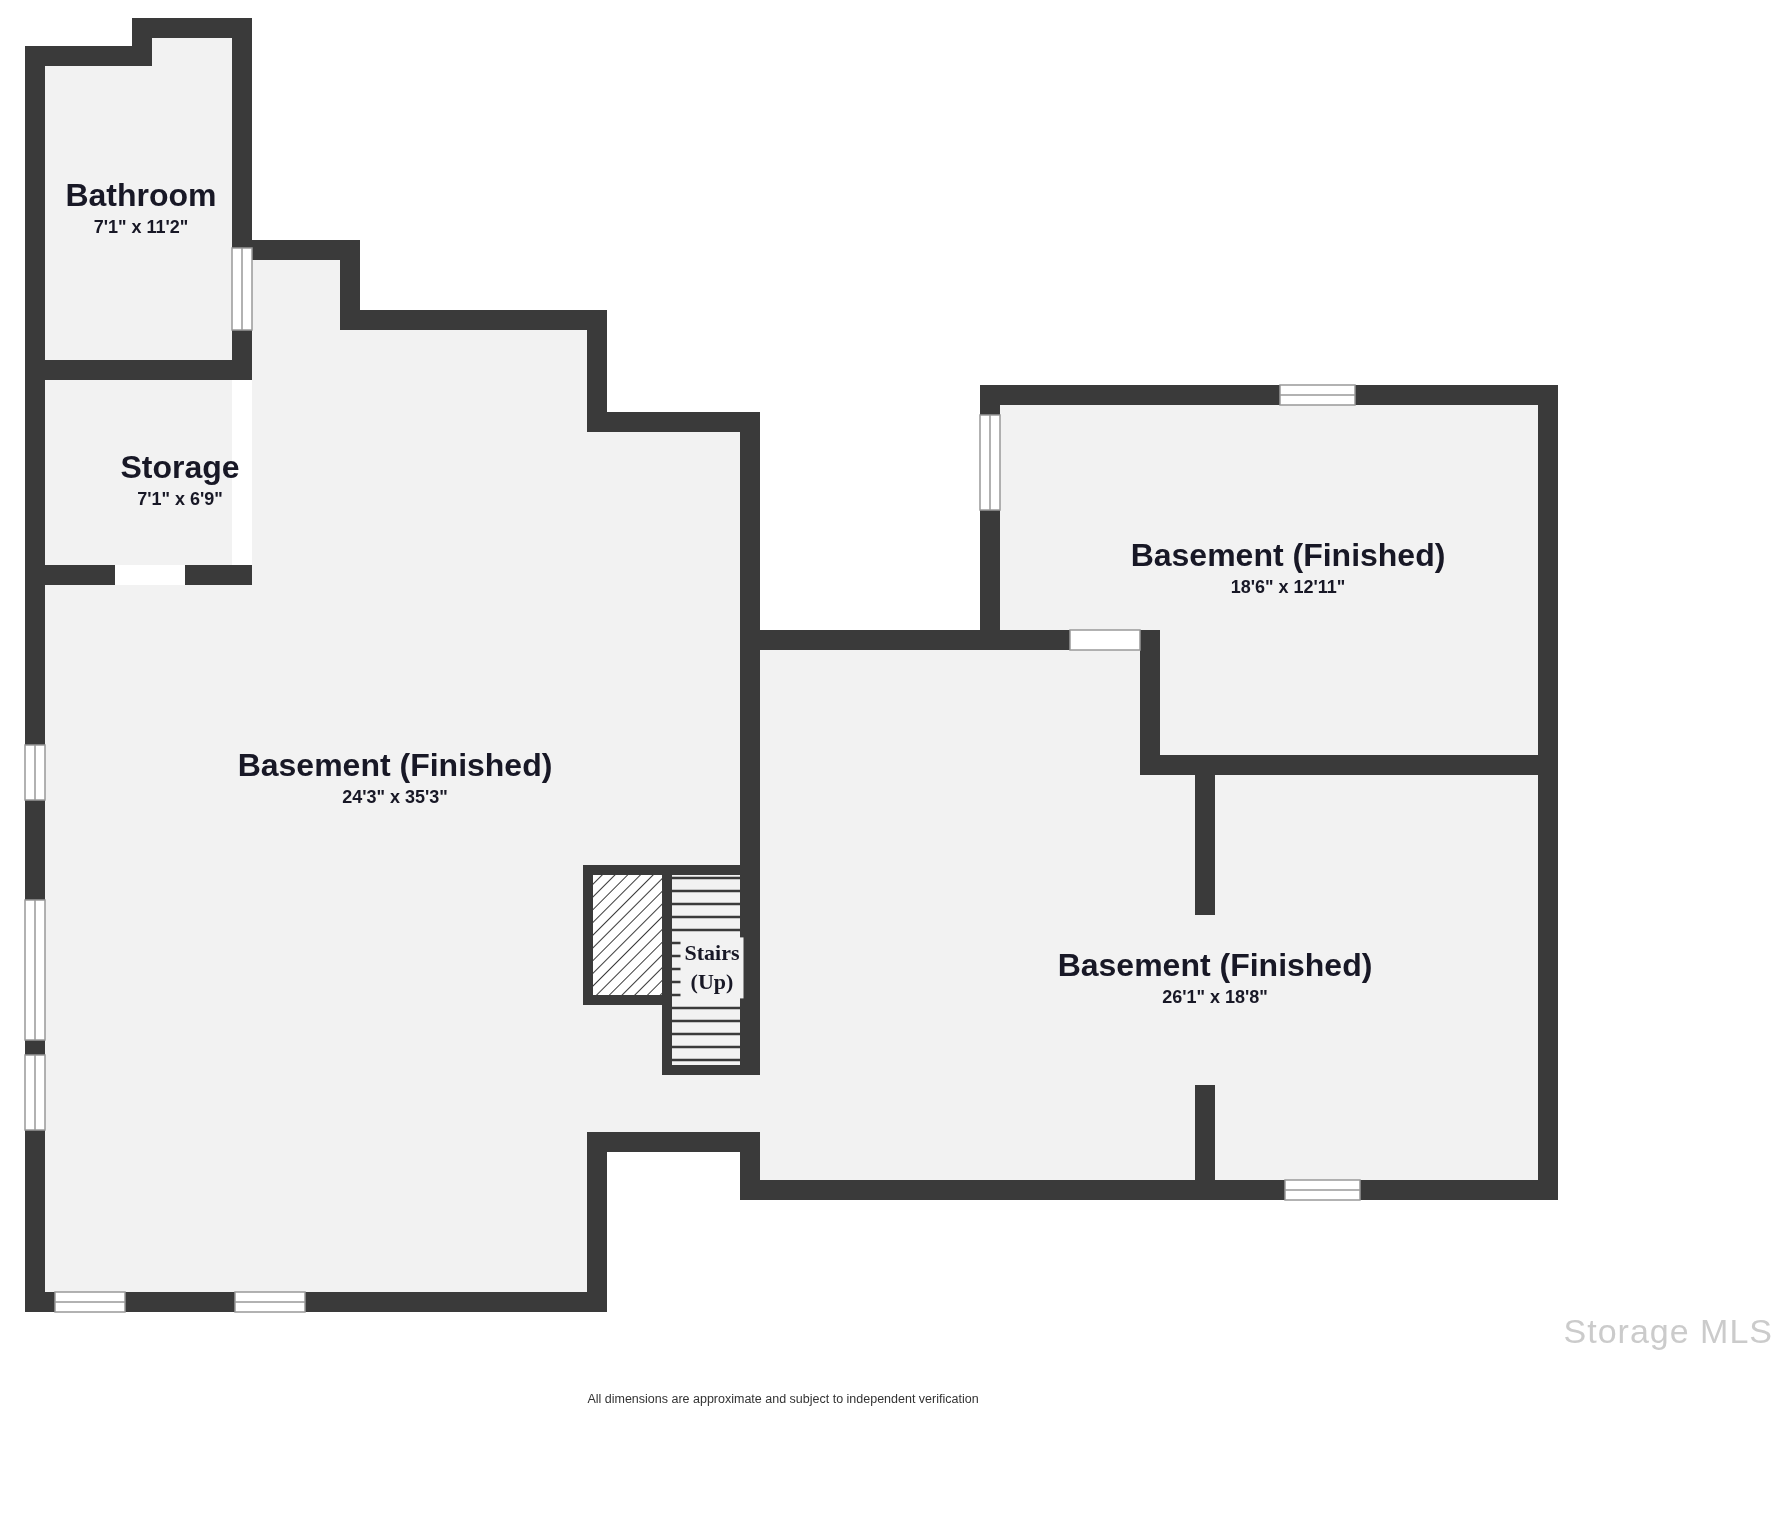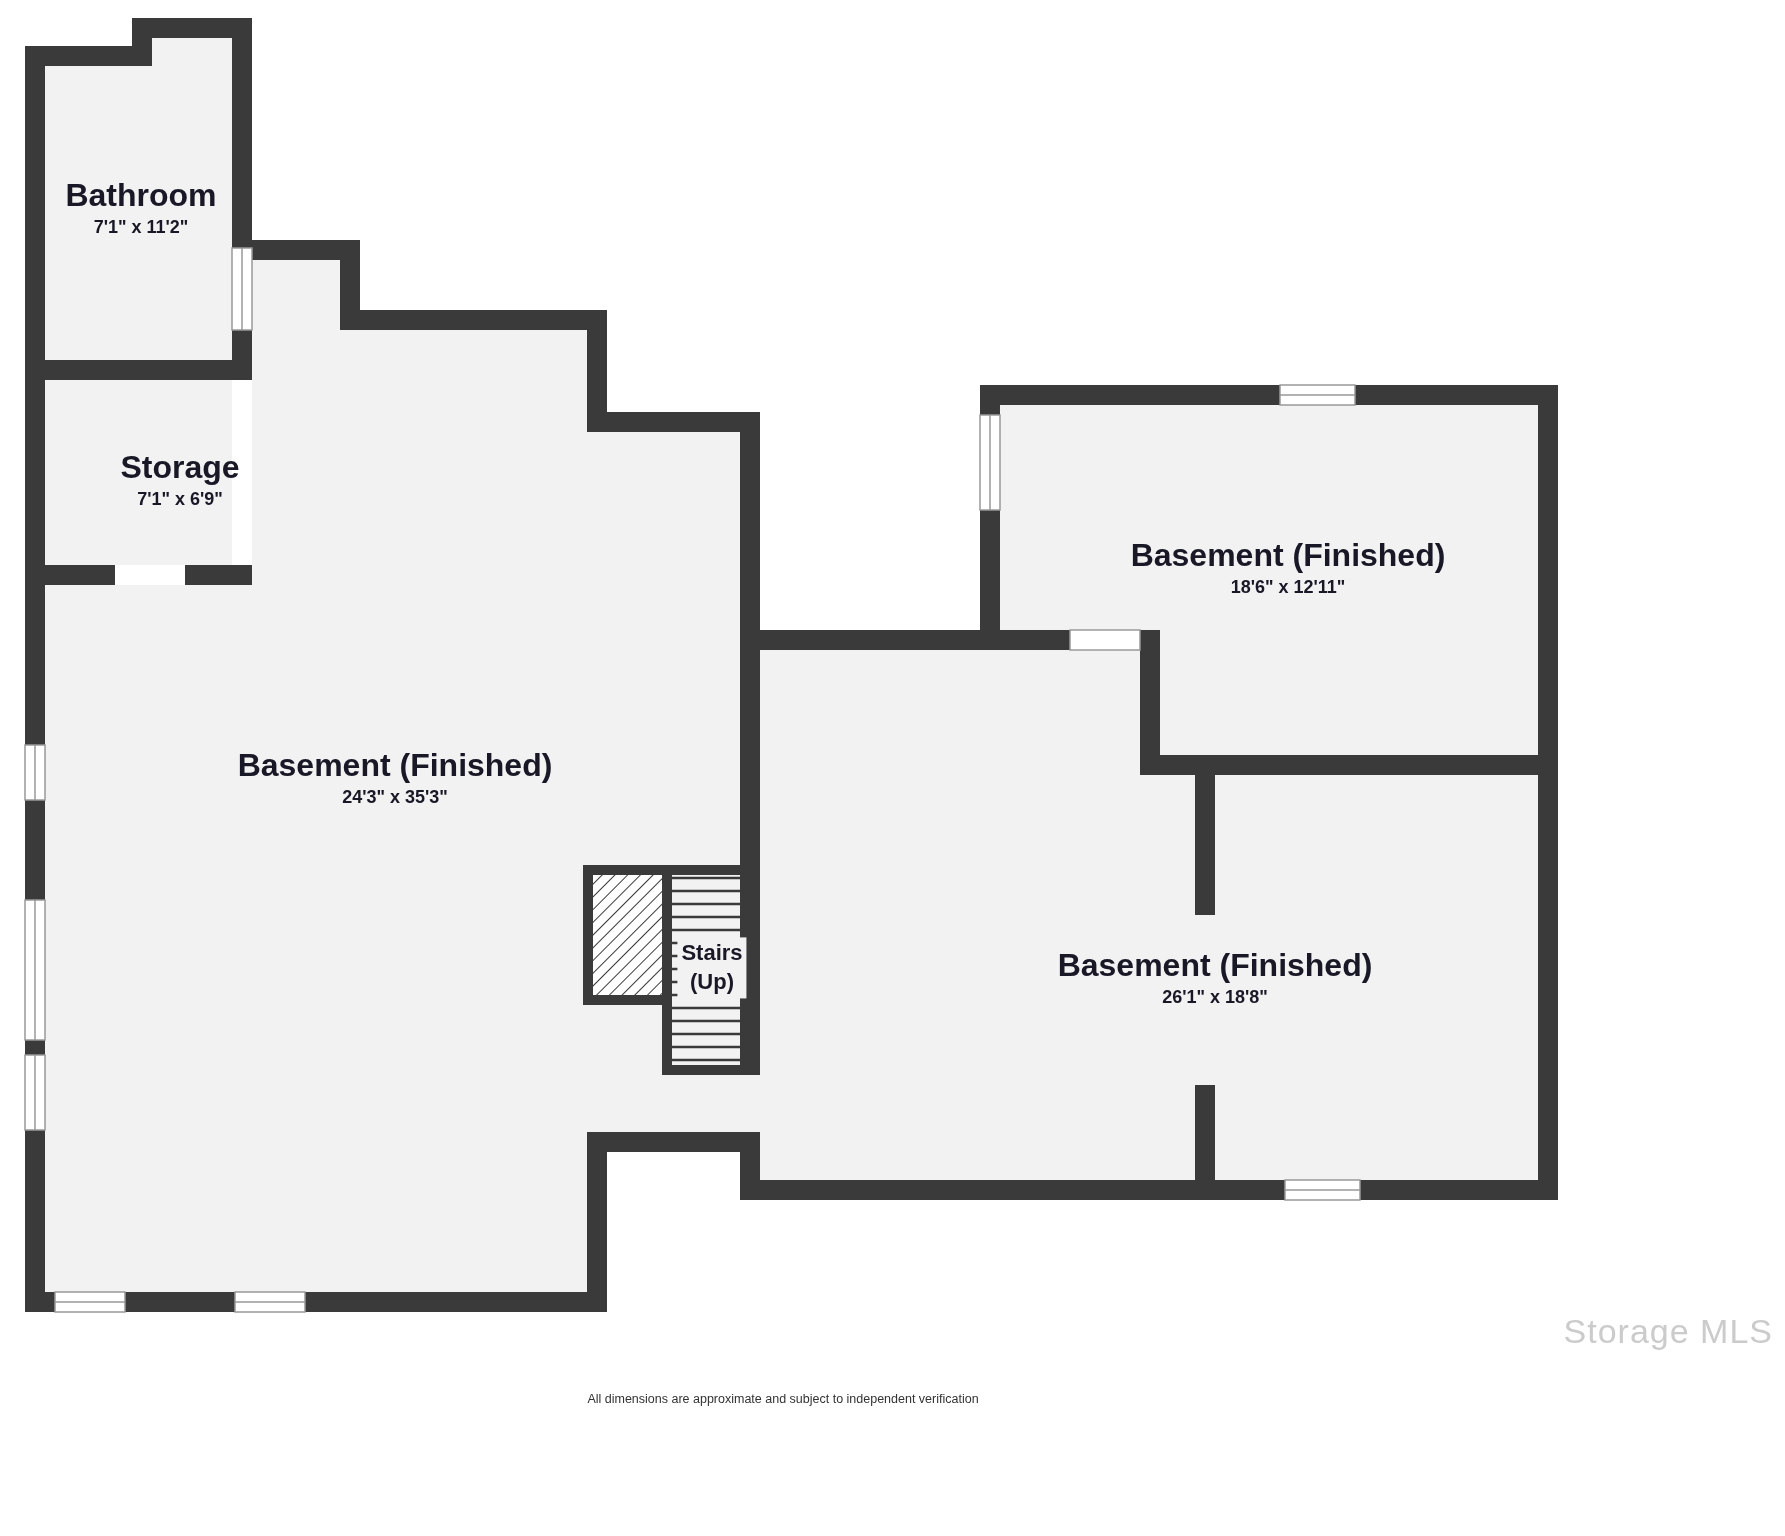--- a/index.html
+++ b/index.html
@@ -184,21 +184,21 @@
   <div class="room-label" style="left:1288px; top:567px;">
     <span class="room-name">Basement (Finished)</span>
     <span class="room-dims">18'6" x 12'11"</span>
   </div>
 
   <div class="room-label" style="left:1215px; top:977px;">
     <span class="room-name">Basement (Finished)</span>
     <span class="room-dims">26'1" x 18'8"</span>
   </div>
 
-  <div class="room-label stairs-label" style="left:712px; top:968px;">
+  <div class="room-label stairs-label" style="left:712px; top:968px;font-family:Liberation Serif, serif;">
     <span class="room-name">Stairs</span>
     <span class="room-name">(Up)</span>
   </div>
 
   <div class="footer-note">All dimensions are approximate and subject to independent verification</div>
 
   <div class="watermark">Storage MLS</div>
 
 </div>
 

